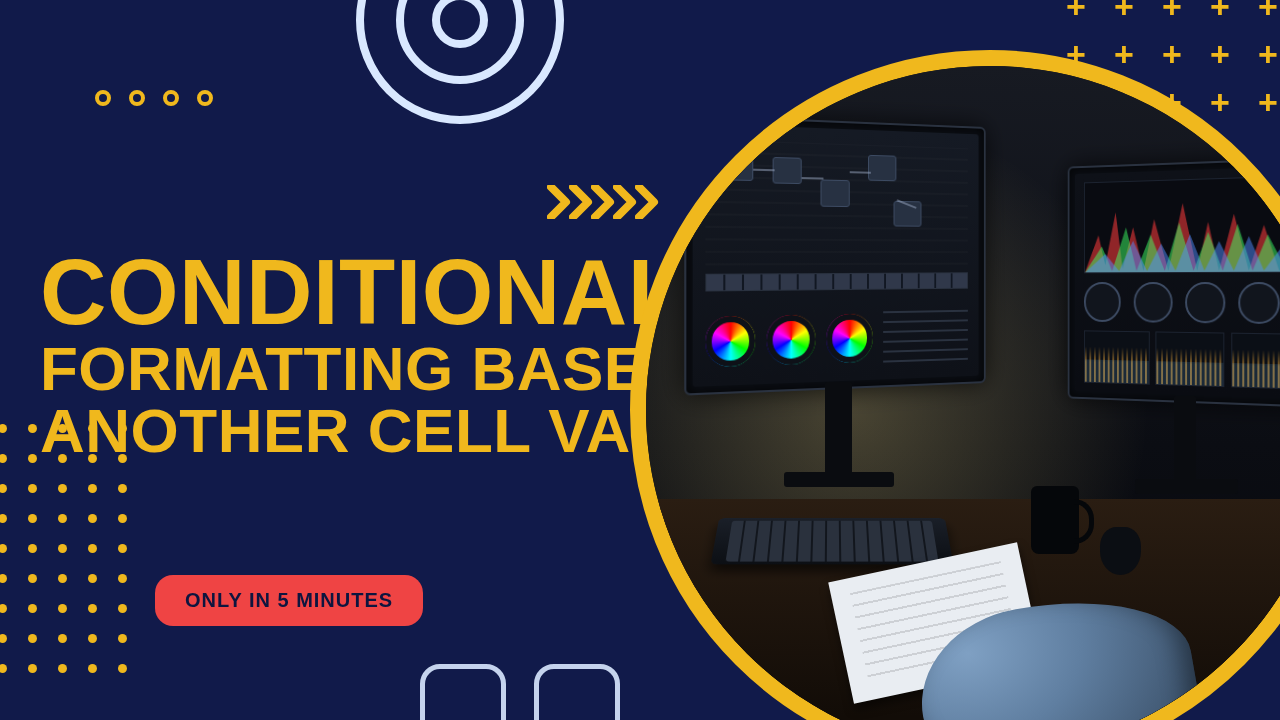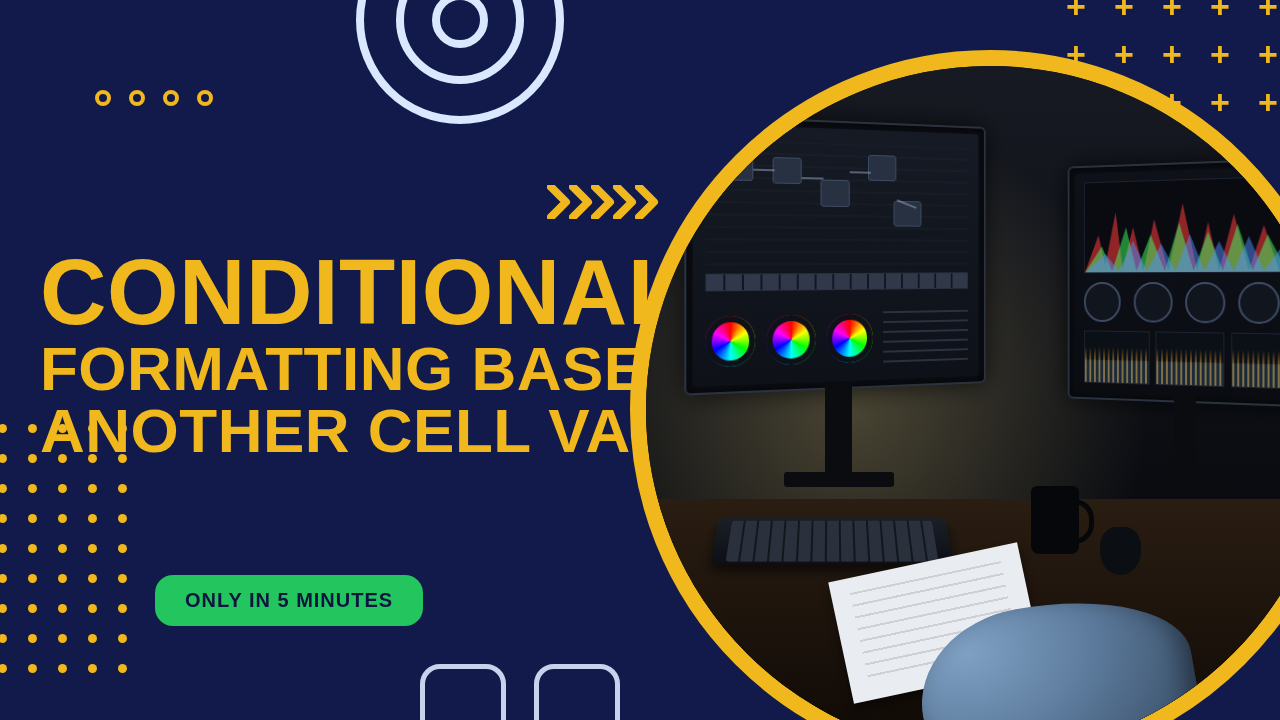--- a/index.html
+++ b/index.html
@@ -79,21 +79,21 @@
     text-transform: uppercase;
   }
   .headline .line1 { font-size: 92px; display: block; }
   .headline .rest { font-size: 62px; display: block; margin-top: 2px; }
 
   
   .badge {
     position: absolute;
     left: 155px;
     top: 575px;
-    background: #22c55e;
+    background: #ef4444;
     color: #0d153f;
     border-radius: 18px;
     padding: 14px 30px;
     font-family: "Arial Black", Impact, sans-serif;
     font-weight: 900;
     font-size: 20px;
     letter-spacing: 1px;
     text-transform: uppercase;
   }
 

